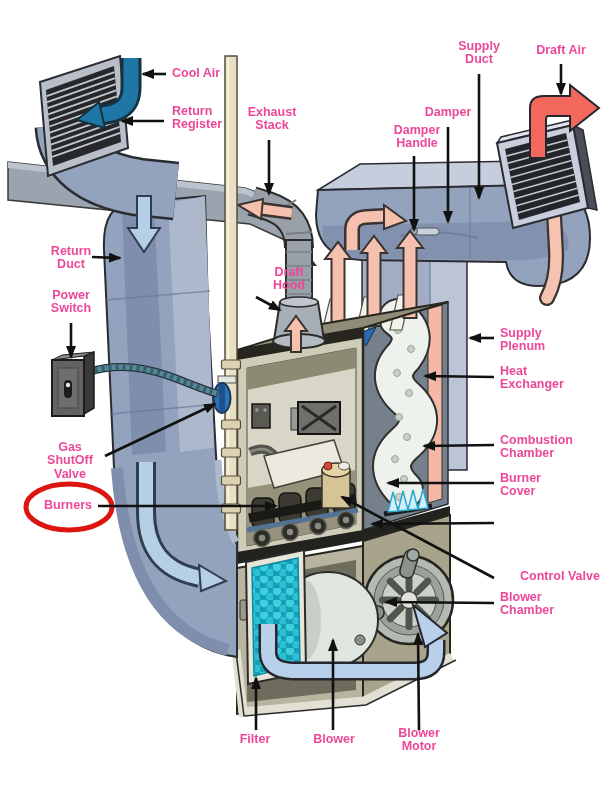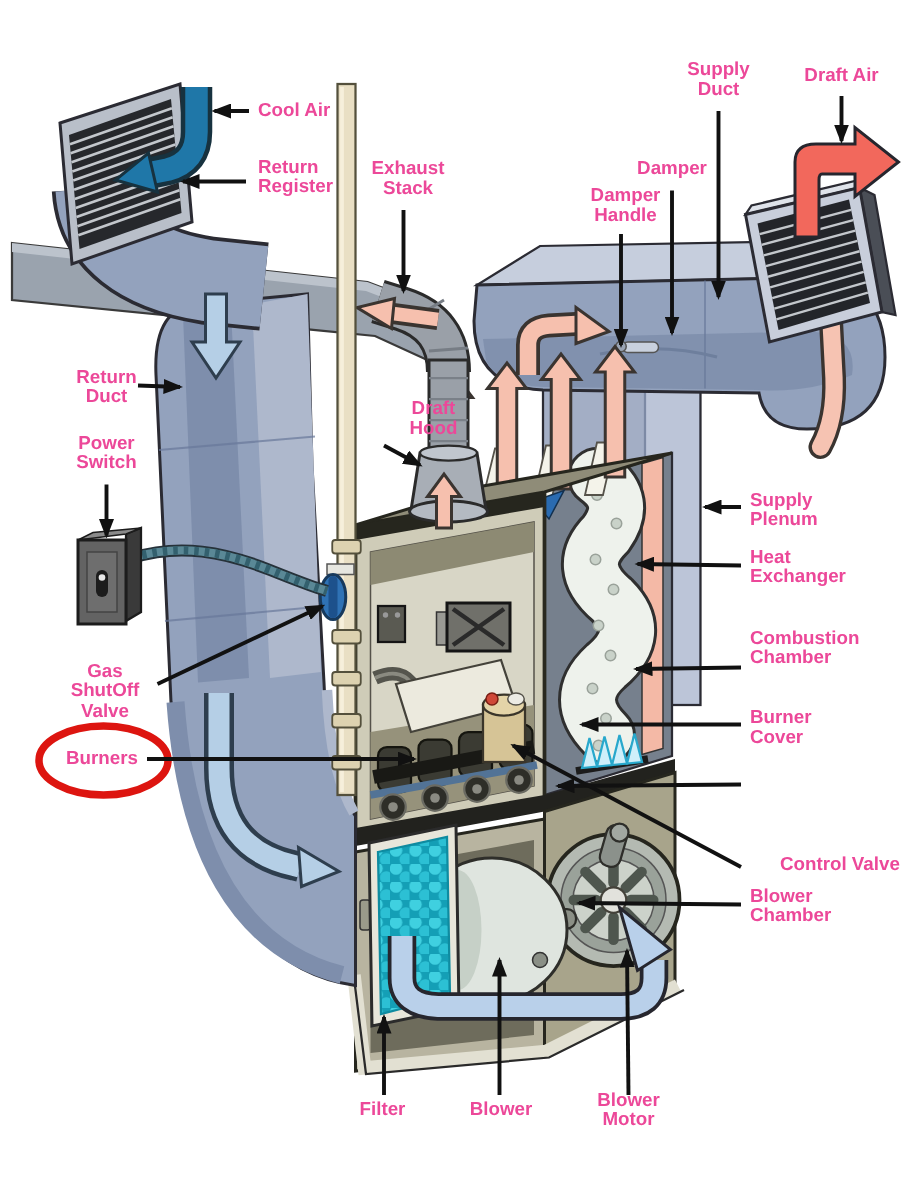--- a/index.html
+++ b/index.html
@@ -343,21 +343,21 @@
 <div class="lbl c" style="left:71px;top:245px;">Return
 Duct</div>
 <div class="lbl c" style="left:71px;top:289px;">Power
 Switch</div>
 <div class="lbl c" style="left:253px;top:266px;margin-left:36px;">Draft
 Hood</div>
 <div class="lbl" style="left:500px;top:327px;">Supply
 Plenum</div>
 <div class="lbl" style="left:500px;top:365px;">Heat
 Exchanger</div>
-<div class="lbl" style="left:500px;top:419px;">Combustion
+<div class="lbl" style="left:500px;top:434px;">Combustion
 Chamber</div>
 <div class="lbl" style="left:500px;top:472px;">Burner
 Cover</div>
 <div class="lbl" style="left:520px;top:570px;">Control Valve</div>
 <div class="lbl c" style="left:70px;top:441px;">Gas
 ShutOff
 Valve</div>
 <div class="lbl c" style="left:68px;top:499px;">Burners</div>
 <div class="lbl" style="left:500px;top:591px;">Blower
 Chamber</div>

